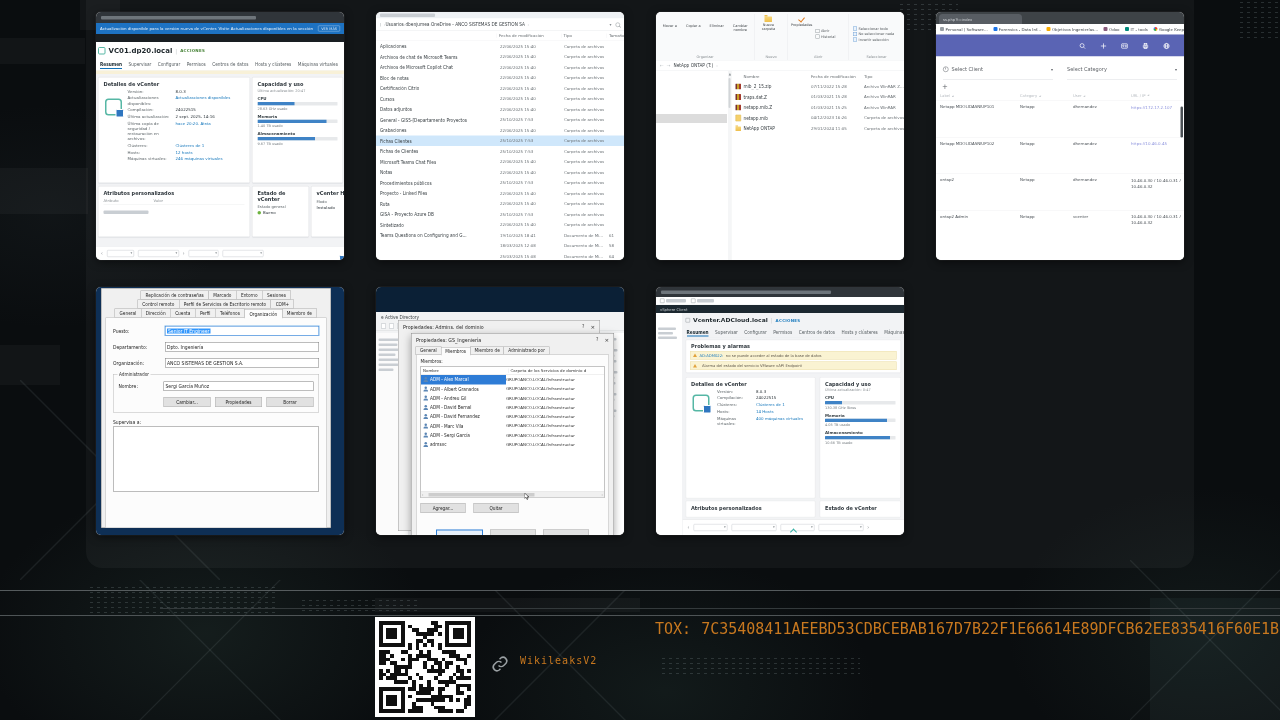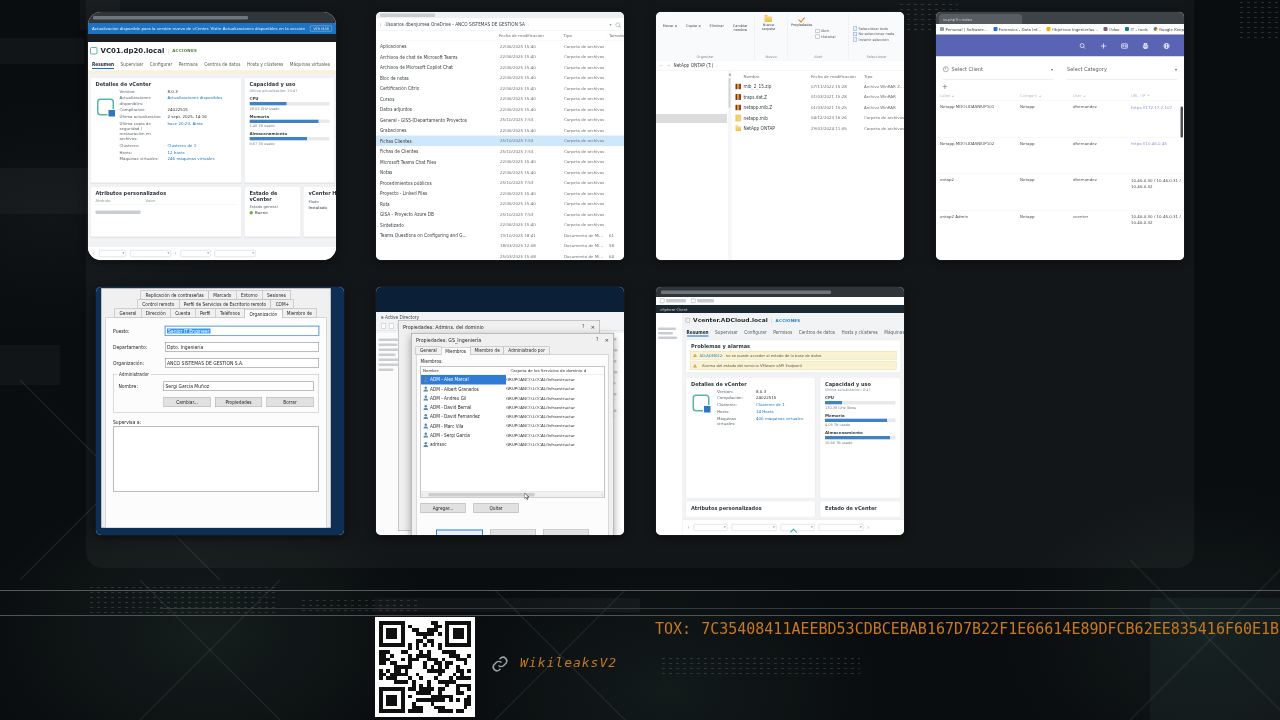--- a/index.html
+++ b/index.html
@@ -236,21 +236,21 @@
   .okrow{position:absolute;bottom:-8px;left:0;right:0;display:flex;justify-content:center;gap:14px;}
   .okbtn{width:90px;height:16px;background:#e1e1e1;border:1px solid #adadad;}
   .okbtn.focus{border:2px solid #2f7fd6;background:#e7f0fa;}
   .curs{position:absolute;left:226px;top:318px;z-index:5;}
 
   
   .qr{position:absolute;left:375px;top:617px;width:100px;height:100px;background:#fff;}
   .qr svg{position:absolute;left:4px;top:4px;}
   .wl-icon{position:absolute;left:491px;top:655px;width:18px;height:18px;}
   .wl-icon svg{width:18px;height:18px;stroke:#9aa0a3;fill:none;stroke-width:2;}
-  .wl-link{position:absolute;left:520px;top:655px;font-family:"DejaVu Sans Mono",monospace;font-size:13px;color:#c8781f;letter-spacing:1px;font-style:italic;}
+  .wl-link{position:absolute;left:520px;top:655px;font-family:"DejaVu Sans Mono",monospace;font-size:10px;color:#c8781f;letter-spacing:1px;}
   .toxline{position:absolute;left:655px;top:620px;width:625px;font-family:"DejaVu Sans Mono",monospace;font-size:15px;color:#c8781f;white-space:nowrap;overflow:hidden;display:flex;gap:10px;}
   .toxline .toxlab{flex-shrink:0;}
 </style>
 </head>
 <body>
 
 <div class="stage">
 
   <div>
     <div class="bg-block" style="left:0;top:38px;width:85px;height:26px;"></div>
@@ -265,21 +265,21 @@
     <div class="bg-dots" style="left:898px;top:2px;width:60px;height:28px;"></div>
     <div class="bg-dots" style="left:1238px;top:0;width:42px;height:40px;"></div>
     <div class="bg-x" style="left:20px;top:380px;width:200px;height:200px;"></div>
     <div class="bg-x" style="left:430px;top:590px;width:260px;height:130px;"></div>
     <div class="bg-x" style="left:1130px;top:560px;width:160px;height:160px;"></div>
     <div class="bg-x" style="left:120px;top:580px;width:180px;height:140px;"></div>
   </div>
 
   <div class="gallery-panel"></div>
 
-  <figure class="thumb" style="left:88px;top:12px;border-radius:13px;">
+  <figure class="thumb" style="left:96px;top:12px;">
     <div class="ti">
       <div class="v-url">
           <span class="blur dk" style="width:310px;"></span>
         </div>
       <div class="v-ban">
         <span class="bt">Actualización disponible para la versión nueva de vCenter. Visite Actualizaciones disponibles en la sección Actualización de imágenes.</span>
         <span class="bb">VER MÁS</span>
       </div>
       <div class="v-dk"></div>
       <div class="v-ttl">

